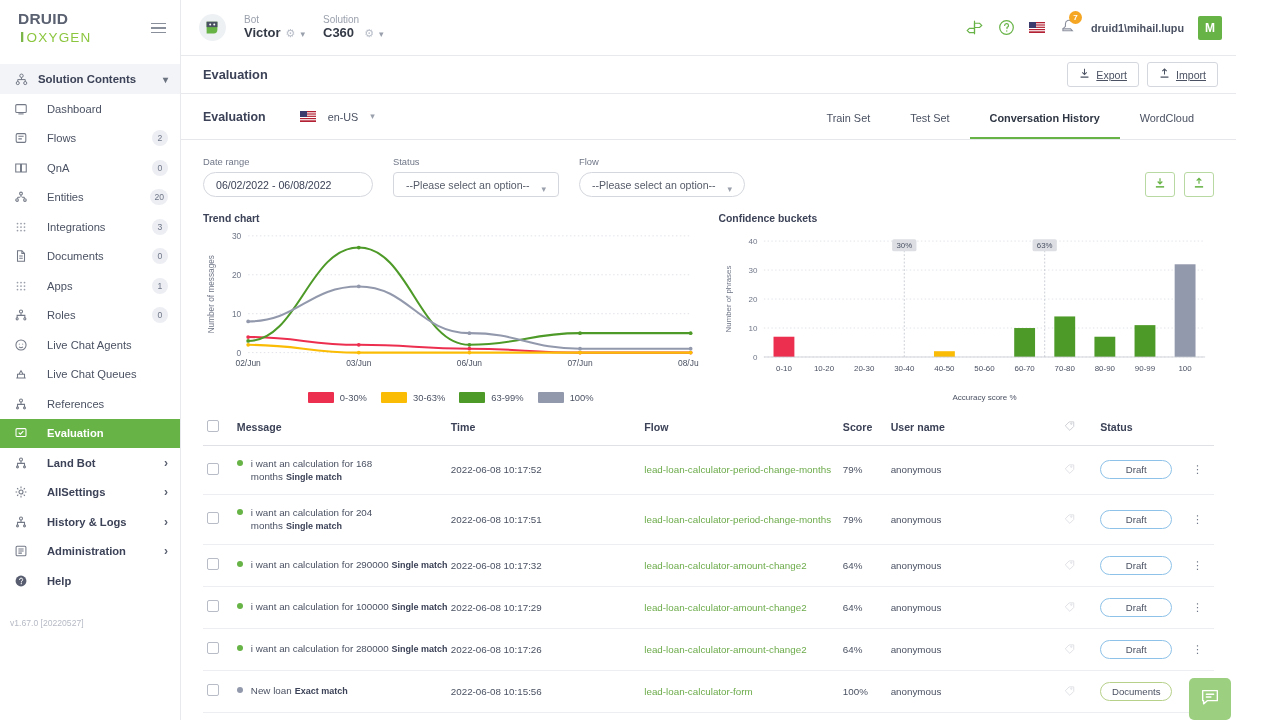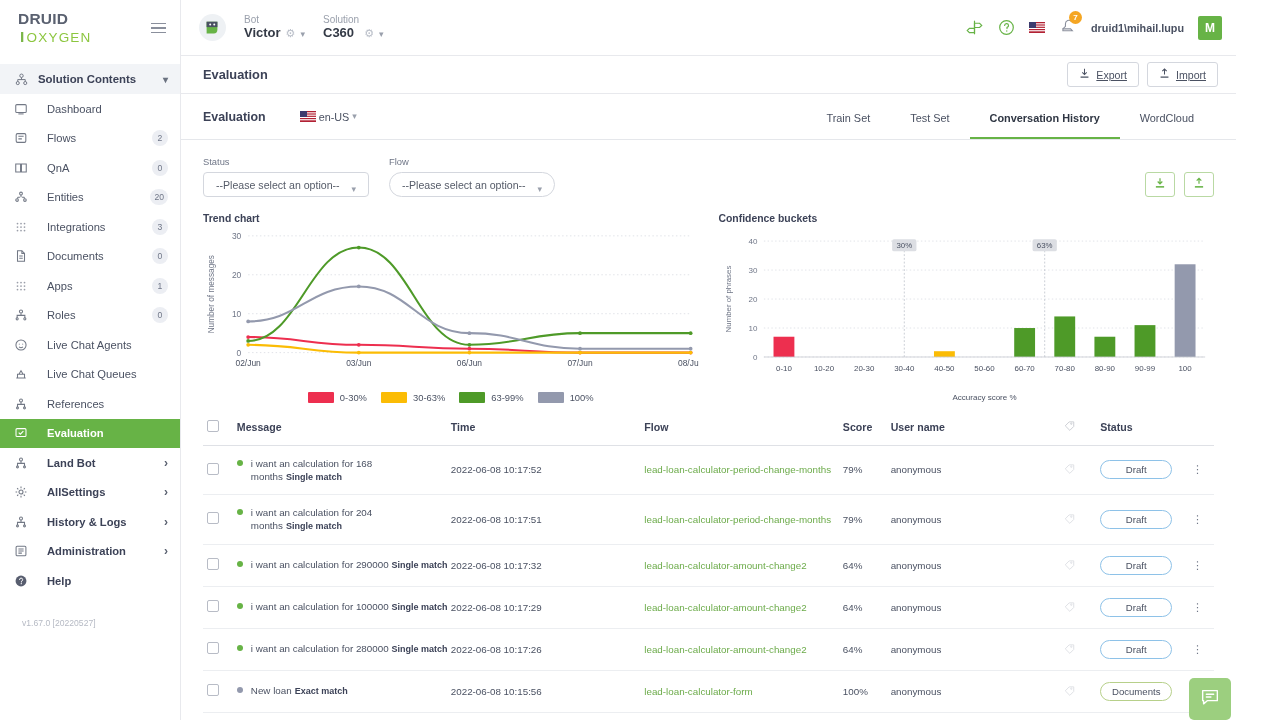--- a/index.html
+++ b/index.html
@@ -50,21 +50,21 @@
   .nav-item.bold { font-weight: 700; color: #3c4257; }
   .nav-ico { width: 14px; height: 14px; flex: 0 0 14px; opacity: .85; display:flex; align-items:center; justify-content:center;}
   .nav-item.active .nav-ico { opacity: 1; }
   .nav-label { flex: 1 1 auto; white-space: nowrap; overflow: hidden; }
   .badge-count {
     min-width: 16px; height: 16px; border-radius: 50%;
     background: #eceef3; color: #6f7687; font-size: 8.6px;
     display: flex; align-items: center; justify-content: center; padding: 0 4px;
   }
   .arrow-r { color: #5a6170; font-size: 12px; font-weight: 700; }
-  .version { position: absolute; bottom: 92px; left: 22px; font-size: 8.6px; color: #b6bac4; }
+  .version { position: absolute; bottom: 92px; left: 10px; font-size: 8.6px; color: #b6bac4; }
 
   
   .main { flex: 1 1 auto; display: flex; flex-direction: column; background: #fff; min-width: 0; }
 
   .topbar {
     height: 56px; display: flex; align-items: center;
     border-bottom: 1px solid #e8e9ed; padding: 0 14px 0 18px; gap: 10px;
   }
   .bot-avatar {
     width: 27px; height: 27px; border-radius: 50%; background: #eef1f4;
@@ -102,21 +102,21 @@
   .btn-outline {
     display: flex; align-items: center; gap: 6px;
     height: 25px; padding: 0 11px;
     border: 1px solid #d4d7de; border-radius: 3px; background: #fff;
     font-size: 10.6px; color: #4a5162; cursor: pointer; text-decoration: underline;
   }
 
   .tabs-row { display: flex; align-items: center; padding: 0 22px; height: 46px; border-bottom: 1px solid #e5e7eb; }
   .tab-left { display: flex; align-items: center; gap: 34px; }
   .tab-title { font-size: 12.4px; font-weight: 600; color: #3c4257; }
-  .lang-sel { display: flex; align-items: center; gap: 3px; font-size: 10.8px; color: #4a5162; cursor: pointer; }
+  .lang-sel { display: flex; align-items: center; gap: 12px; font-size: 10.8px; color: #4a5162; cursor: pointer; }
   .tab-right { margin-left: auto; display: flex; align-items: flex-end; height: 100%; gap: 0; }
   .tab {
     font-size: 10.9px; color: #4a5162; padding: 0 20px 13px 20px;
     cursor: pointer; border-bottom: 2.5px solid transparent; line-height: 1;
     align-self: flex-end;
   }
   .tab.active { color: #2f3643; font-weight: 600; border-bottom-color: #67b346; }
 
   .content { flex: 1 1 auto; overflow: hidden; padding: 0 22px; position: relative; }
 
@@ -527,20 +527,26 @@
           <span class="tab">Train Set</span>
           <span class="tab">Test Set</span>
           <span class="tab active">Conversation History</span>
           <span class="tab">WordCloud</span>
         </div>
     </div>
 
     <div class="content">
 
       <div class="filters">
+        <div class="field">
+          <span class="field-label">Date range</span>
+          <div class="input-box w-date">
+            <span>06/02/2022 - 06/08/2022</span>
+          </div>
+        </div>
         <div class="field">
           <span class="field-label">Status</span>
           <div class="input-box w-sel">
             <span class="sel-ph">--Please select an option--</span>
             <span class="caret">▾</span>
           </div>
         </div>
         <div class="field">
           <span class="field-label">Flow</span>
           <div class="input-box w-sel2">

